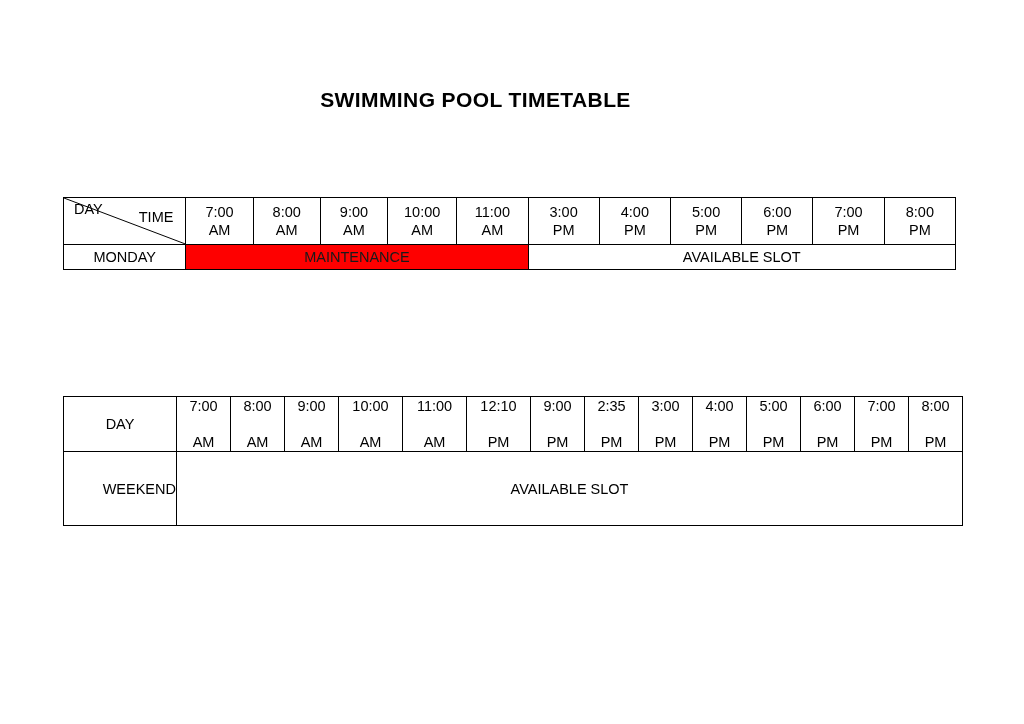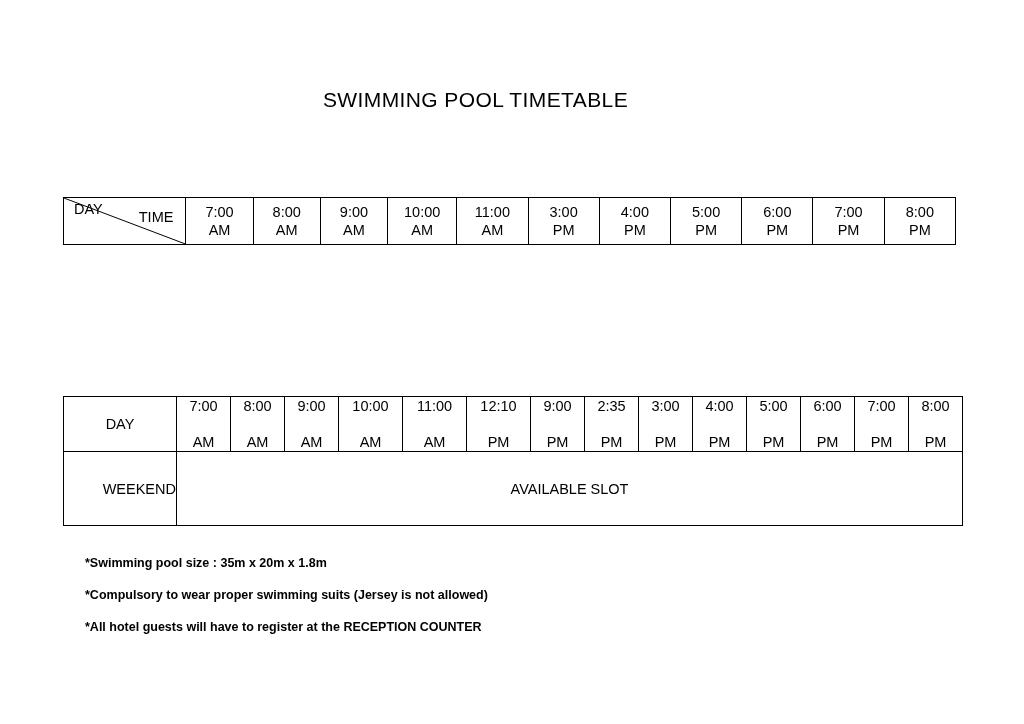--- a/index.html
+++ b/index.html
@@ -20,21 +20,21 @@
     width: 1024px;
     height: 724px;
   }
   .title {
     position: absolute;
     top: 88px;
     left: 0;
     width: 951px;
     text-align: center;
     font-size: 21px;
-    font-weight: normal;
+    font-weight: bold;
     letter-spacing: 0.4px;
   }
 
   
   table {
     border-collapse: collapse;
     table-layout: fixed;
   }
   .t1 {
     position: absolute;
@@ -211,20 +211,25 @@
         <td class="hdr-time">
           <span>7:00</span>
           <span>PM</span>
         </td>
         <td class="hdr-time">
           <span>8:00</span>
           <span>PM</span>
         </td>
       </tr>
 
+      <tr class="row-monday">
+        <td class="lbl">MONDAY</td>
+        <td class="maint" colspan="5">MAINTENANCE</td>
+        <td colspan="6">AVAILABLE SLOT</td>
+      </tr>
 
     </tbody>
   </table>
 
   <table class="t2">
     <colgroup>
       <col style="width:113px">
       <col style="width:54px">
         <col style="width:54px">
         <col style="width:54px">
@@ -300,19 +305,14 @@
           <span>PM</span>
         </td>
       </tr>
       <tr>
         <td class="weekend-cell">WEEKEND</td>
         <td colspan="14">AVAILABLE SLOT</td>
       </tr>
     </tbody>
   </table>
 
-  <div class="notes">
-    <div>*Swimming pool size : 35m x 20m x 1.8m</div>
-    <div>*Compulsory to wear proper swimming suits (Jersey is not allowed)</div>
-    <div>*All hotel guests will have to register at the RECEPTION COUNTER</div>
-  </div>
 
 </div>
 
 </body></html>

